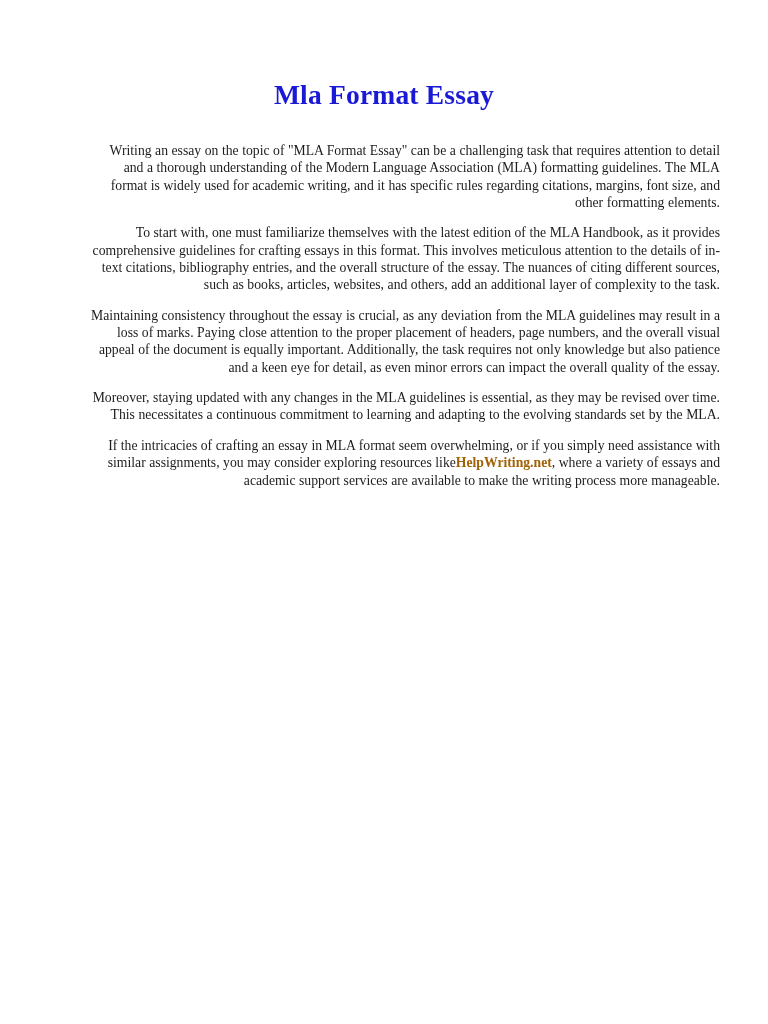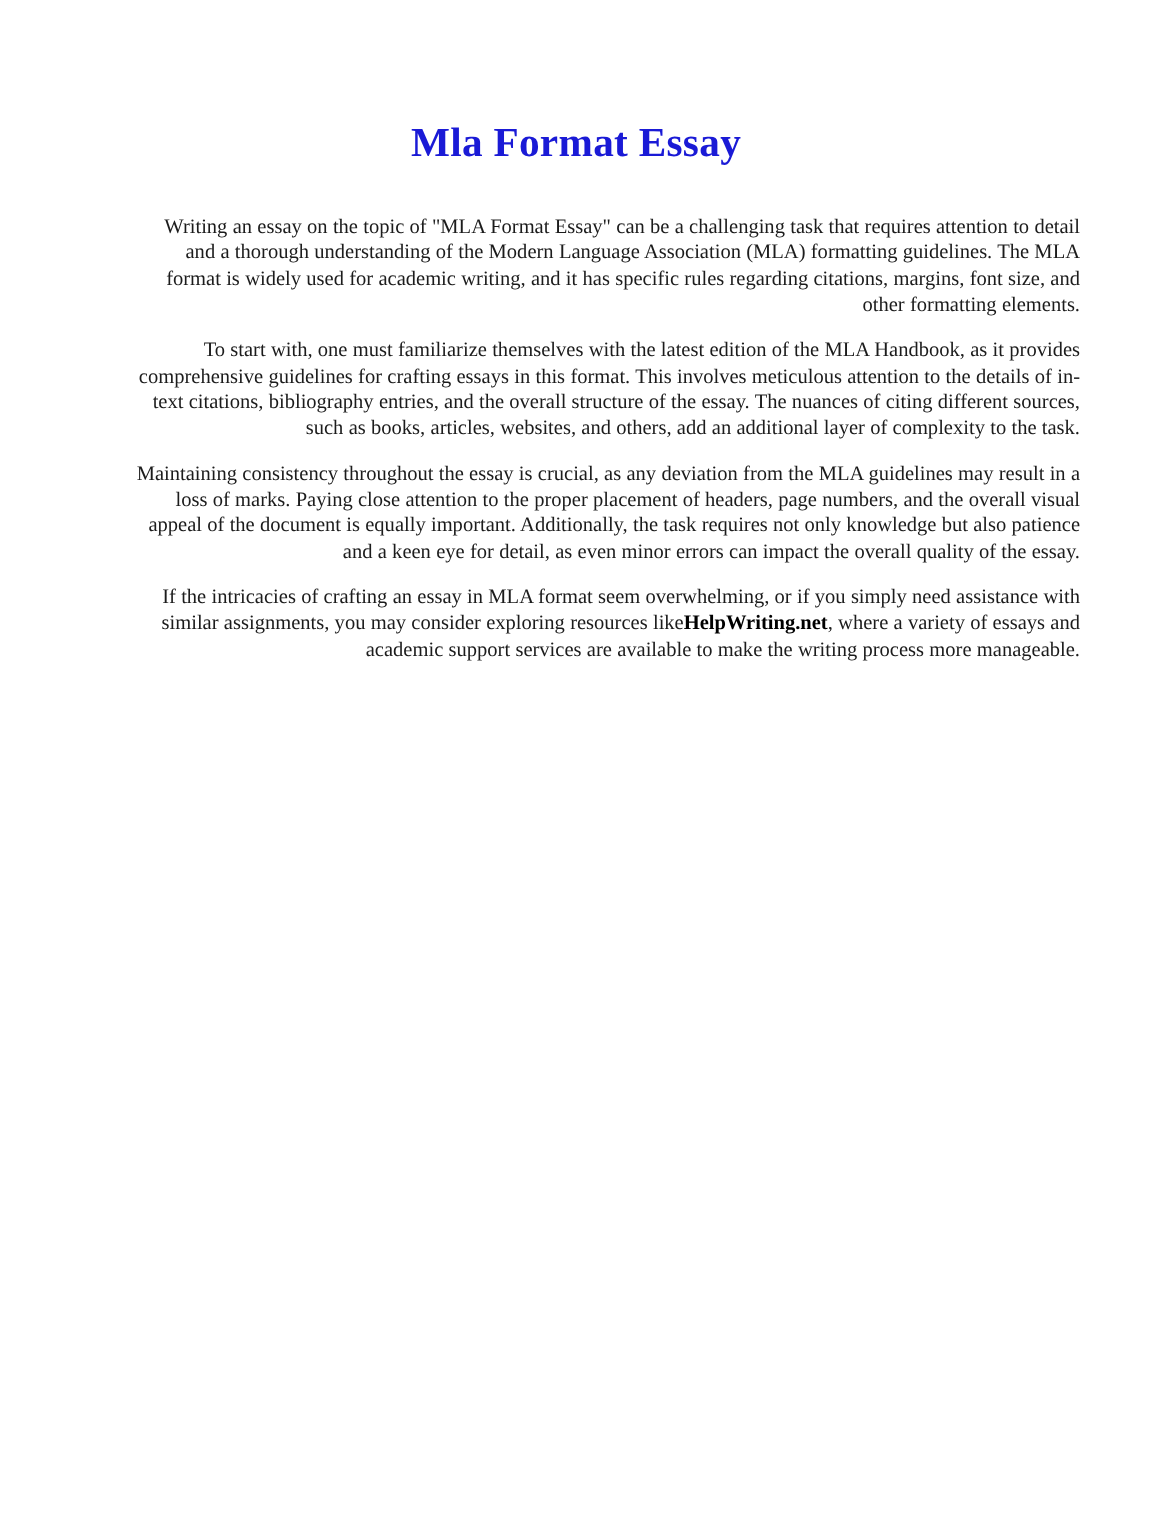--- a/index.html
+++ b/index.html
@@ -48,39 +48,40 @@
     line-height: 17.35px;
     color: #1c1c1c;
     text-align: right;
     font-family: "Liberation Serif", "DejaVu Serif", serif;
     word-spacing: 0.1px;
   }
   .para:last-child {
     margin-bottom: 0;
   }
   .inline-link {
-    color: #000000;
+    color: #a16207;
     font-weight: bold;
     text-decoration: none;
     font-family: "Liberation Serif", "DejaVu Serif", serif;
   }
 </style>
 </head>
 <body>
 
 <div class="page">
 
   <h1 class="doc-title">Mla Format Essay</h1>
 
   <div class="body-copy">
 
     <p class="para">Writing an essay on the topic of "MLA Format Essay" can be a challenging task that requires attention to detail and a thorough understanding of the Modern Language Association (MLA) formatting guidelines. The MLA format is widely used for academic writing, and it has specific rules regarding citations, margins, font size, and other formatting elements.</p>
 
     <p class="para">To start with, one must familiarize themselves with the latest edition of the MLA Handbook, as it provides comprehensive guidelines for crafting essays in this format. This involves meticulous attention to the details of in-text citations, bibliography entries, and the overall structure of the essay. The nuances of citing different sources, such as books, articles, websites, and others, add an additional layer of complexity to the task.</p>
 
     <p class="para">Maintaining consistency throughout the essay is crucial, as any deviation from the MLA guidelines may result in a loss of marks. Paying close attention to the proper placement of headers, page numbers, and the overall visual appeal of the document is equally important. Additionally, the task requires not only knowledge but also patience and a keen eye for detail, as even minor errors can impact the overall quality of the essay.</p>
 
+    <p class="para">Moreover, staying updated with any changes in the MLA guidelines is essential, as they may be revised over time. This necessitates a continuous commitment to learning and adapting to the evolving standards set by the MLA.</p>
 
 
     <p class="para"><span>If the intricacies of crafting an essay in MLA format seem overwhelming, or if you simply need assistance with similar assignments, you may consider exploring resources like</span><a class="inline-link" href="#">HelpWriting.net</a><span>, where a variety of essays and academic support services are available to make the writing process more manageable.</span></p>
 
   </div>
 </div>
 
 </body></html>

